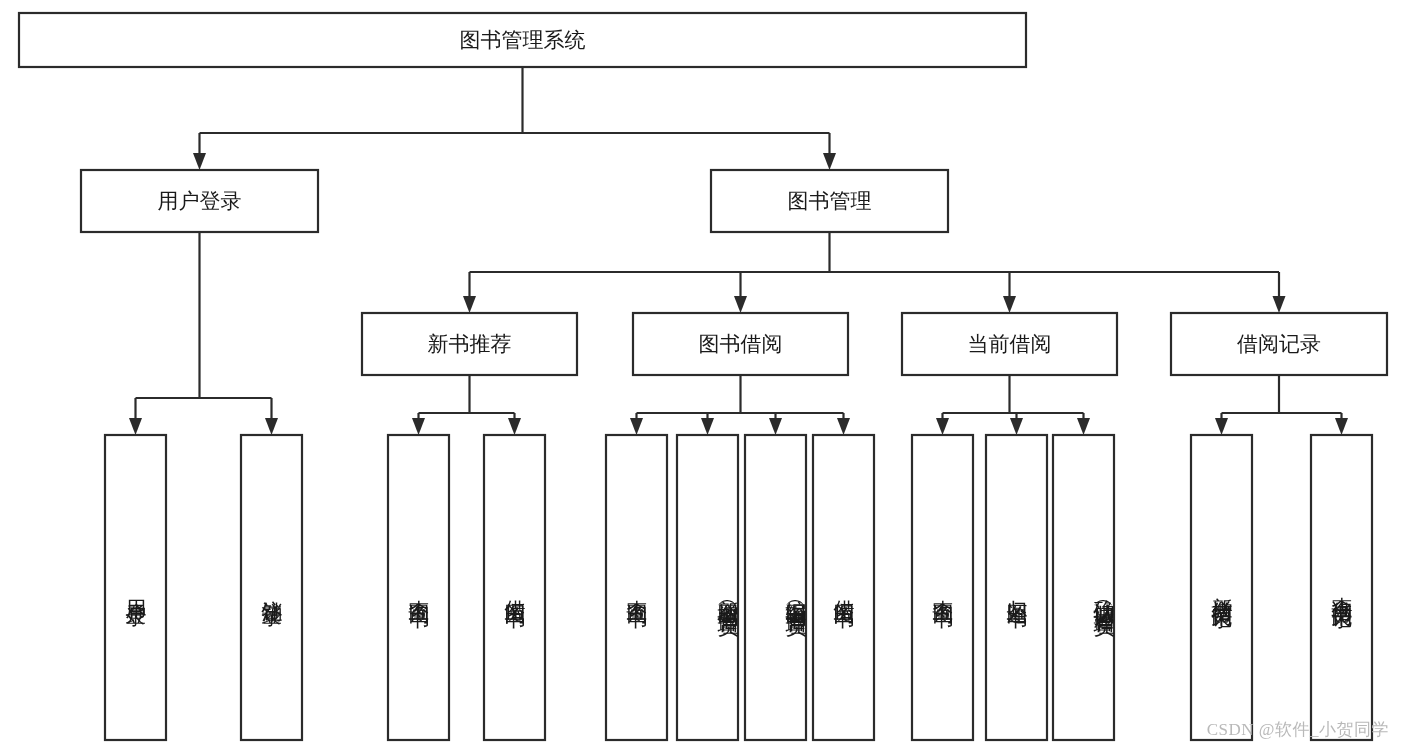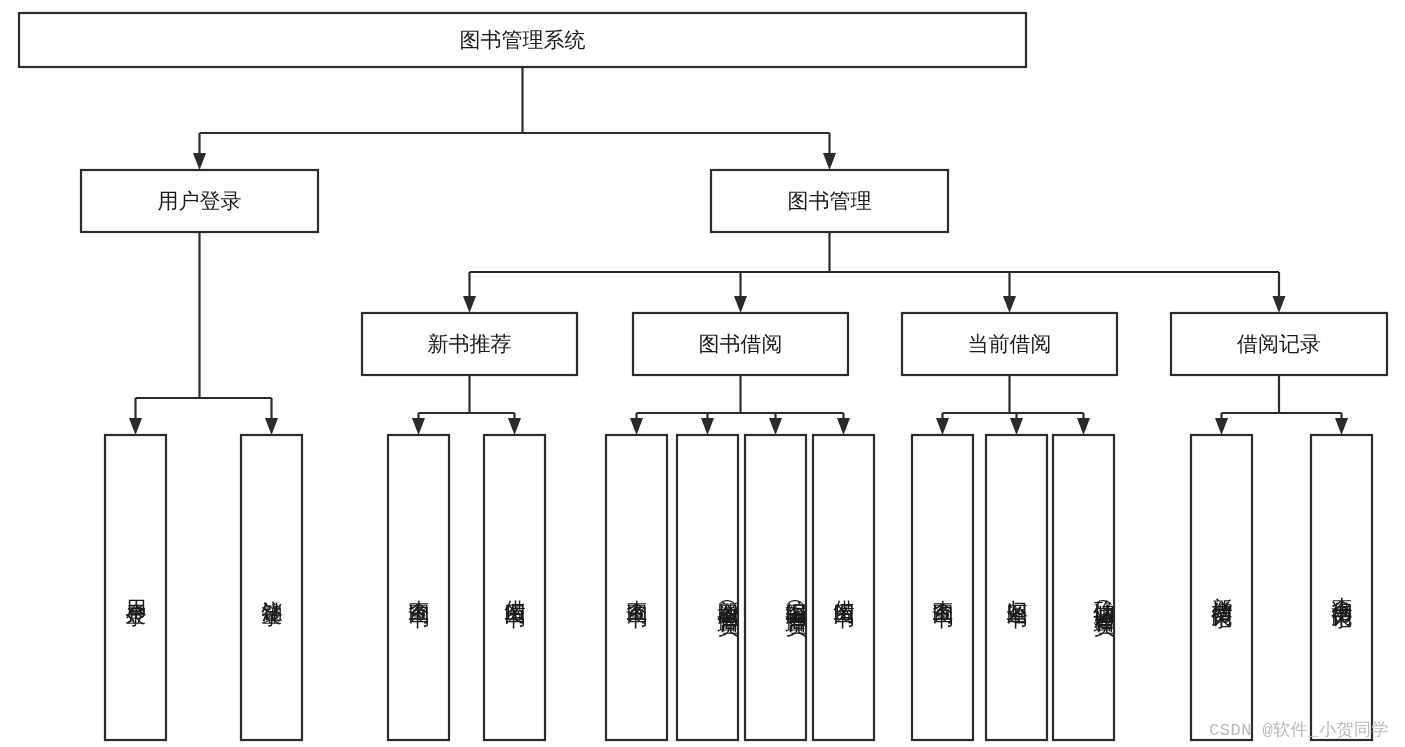--- a/index.html
+++ b/index.html
@@ -66,21 +66,21 @@
     justify-content: center;
     pointer-events: none;
   }
   .node-label-v.center-v {
     align-items: center;
   }
   .watermark {
     position: absolute;
     right: 12px;
     bottom: 6px;
-    font-family: Liberation Mono, monospace;
+    font-family: Liberation Serif, serif;
     font-size: 17px;
     color: #b9b9b9;
     letter-spacing: 0.5px;
     white-space: nowrap;
   }
 </style>
 </head>
 <body>
 
 <div id="diagram-root">

